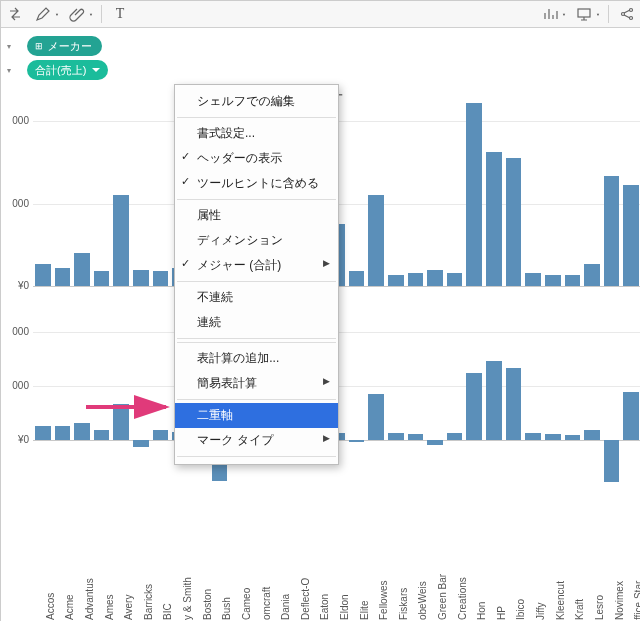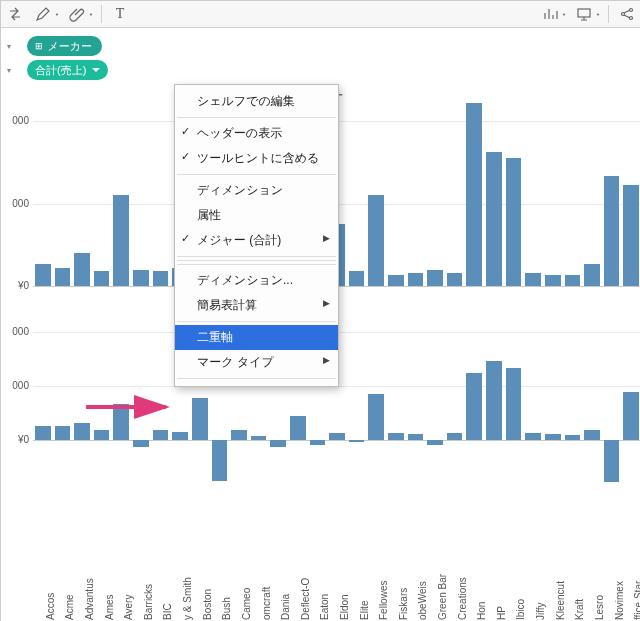--- a/index.html
+++ b/index.html
@@ -123,30 +123,33 @@
             <path d="M0 0L9 3L0 6Z" fill="#e03a7a"></path>
           </marker>
         </defs>
       <line x1="0" y1="8" x2="80" y2="8" stroke="#e03a7a" stroke-width="4" marker-end="url(#ah)"></line>
     </svg>
   </div>
 
   <div class="menu" id="menu">
       <div class="mitem">シェルフでの編集</div>
       <div class="msep"></div>
+      <div class="mitem">書式設定...</div>
       <div class="mitem">ヘッダーの表示<span class="mcheck">✓</span></div>
       <div class="mitem">ツールヒントに含める<span class="mcheck">✓</span></div>
       <div class="msep"></div>
+      <div class="mitem">属性</div>
       <div class="mitem">ディメンション</div>
-      <div class="mitem">属性</div>
       <div class="mitem">メジャー (合計)<span class="mcheck">✓</span><span class="msub">▶</span></div>
       <div class="msep"></div>
-      <div class="msep"></div>
-      <div class="msep"></div>
-      <div class="mitem">ディメンション...</div>
+      <div class="mitem">不連続</div>
+      <div class="mitem">連続</div>
+      <div class="msep"></div>
+      <div class="msep"></div>
+      <div class="mitem">表計算の追加...</div>
       <div class="mitem">簡易表計算<span class="msub">▶</span></div>
       <div class="msep"></div>
       <div class="mitem sel">二重軸</div>
       <div class="mitem">マーク タイプ<span class="msub">▶</span></div>
       <div class="msep"></div>
     </div>
 
   <div class="charts">
     <div class="chart-title">メーカー</div>
     <div class="chart" id="chart0">

